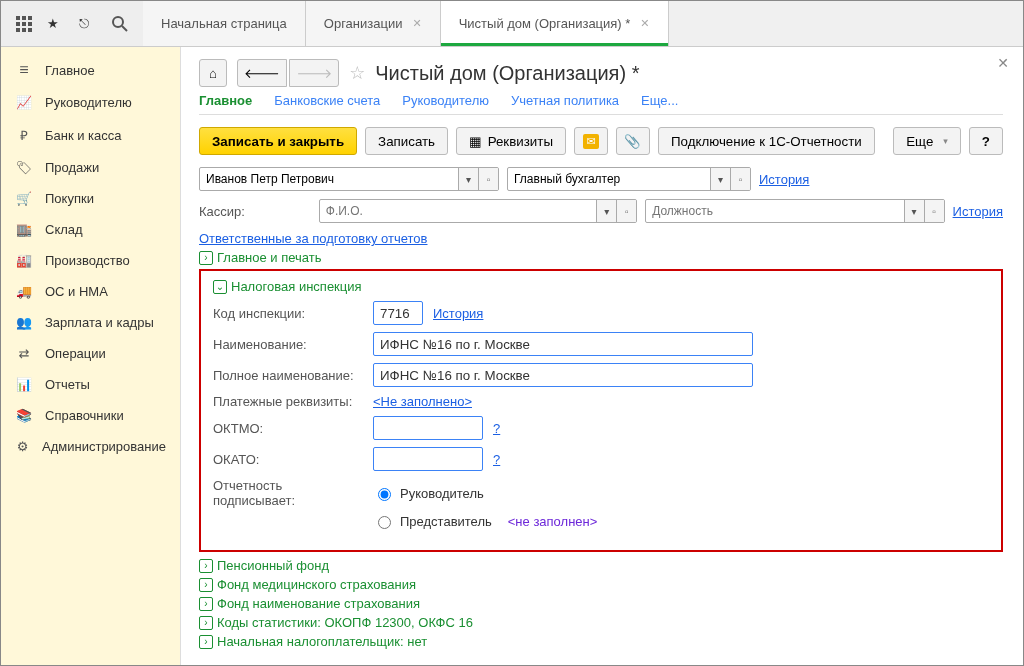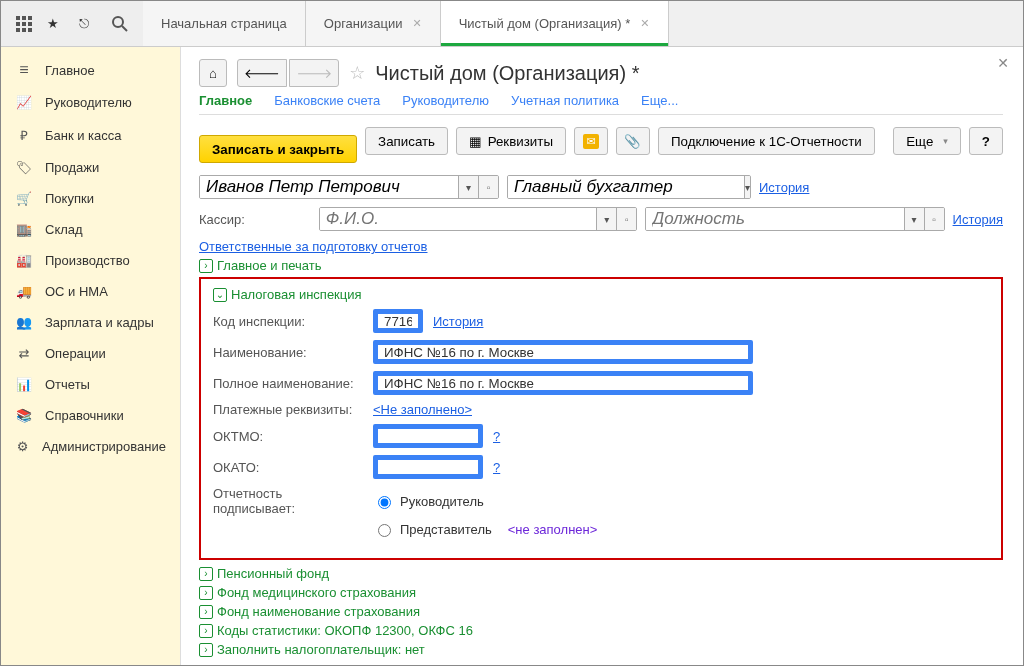--- a/index.html
+++ b/index.html
@@ -70,38 +70,38 @@
   .sub-tabs { display:flex; gap:22px; margin:6px 0 12px 0; padding-bottom:6px; border-bottom:1px solid #ddd; }
   .sub-tab { cursor:pointer; color:#3b82f6; }
   .sub-tab.active { color:#1a8f32; font-weight:600; }
   
   .toolbar { display:flex; gap:8px; margin-bottom:12px; }
   .toolbar .spacer { flex:1; }
   .btn {
     height:28px; padding:0 12px; border:1px solid #bbb; border-radius:3px;
     background:#f3f3f3; cursor:pointer; display:inline-flex; align-items:center; gap:6px;
   }
-  .btn.primary { background:linear-gradient(#ffe040,#ffd200); border-color:#cfa800; font-weight:700;margin-top:8px; }
+  .btn.primary { background:linear-gradient(#ffe040,#ffd200); border-color:#cfa800; font-weight:700; }
   .btn.icon-only { width:34px; justify-content:center; padding:0; }
   .btn.more::after { content:"▾"; font-size:9px; color:#888; margin-left:4px; }
   .btn.help { font-weight:700; }
   .btn .mail-icon { background:#f2b200; color:#fff; padding:1px 3px; font-size:11px; border-radius:2px; }
   
   .frow { display:flex; align-items:center; gap:8px; margin-bottom:8px; }
   .frow .lbl { color:#555; }
   .frow .lbl.main { width:112px; }
   .input {
-    height:24px; border:5px solid #3b82f6; border-radius:2px; padding:2px 6px; background:#fff; color:#333;
+    height:24px; border:1px solid #3b82f6; border-radius:2px; padding:2px 6px; background:#fff; color:#333;
   }
   .input::placeholder { color:#aaa; }
   .combo {
     display:flex; align-items:center; border:1px solid #aaa; border-radius:2px;
     height:24px; background:#fff; overflow:hidden;
   }
-  .combo input { border:none; outline:none; flex:1; padding:2px 6px; font-size:17px;font-style:italic; }
+  .combo input { border:none; outline:none; flex:1; padding:2px 6px; font-size:12px; }
   .combo .caret, .combo .open {
     width:20px; height:24px; display:flex; align-items:center; justify-content:center;
     border-left:1px solid #aaa; background:#f4f4f4; cursor:pointer; font-size:10px; color:#555;
   }
   a.link { color:#1b5fe3; text-decoration:underline; cursor:pointer; }
   
   .expander { display:flex; align-items:center; gap:4px; margin:4px 0; cursor:pointer; }
   .exp-btn {
     width:14px; height:14px; border:1px solid #1a8f32; border-radius:2px;
     display:flex; align-items:center; justify-content:center;
@@ -347,16 +347,16 @@
     <div class="expander">
         <span class="exp-btn">›</span>
         <span class="exp-label">Фонд наименование страхования</span>
       </div>
     <div class="expander">
         <span class="exp-btn">›</span>
         <span class="exp-label">Коды статистики: ОКОПФ 12300, ОКФС 16</span>
       </div>
     <div class="expander">
         <span class="exp-btn">›</span>
-        <span class="exp-label">Заполнить налогоплательщик: нет</span>
+        <span class="exp-label">Начальная налогоплательщик: нет</span>
       </div>
   </div>
 </div>
 
 </body></html>

